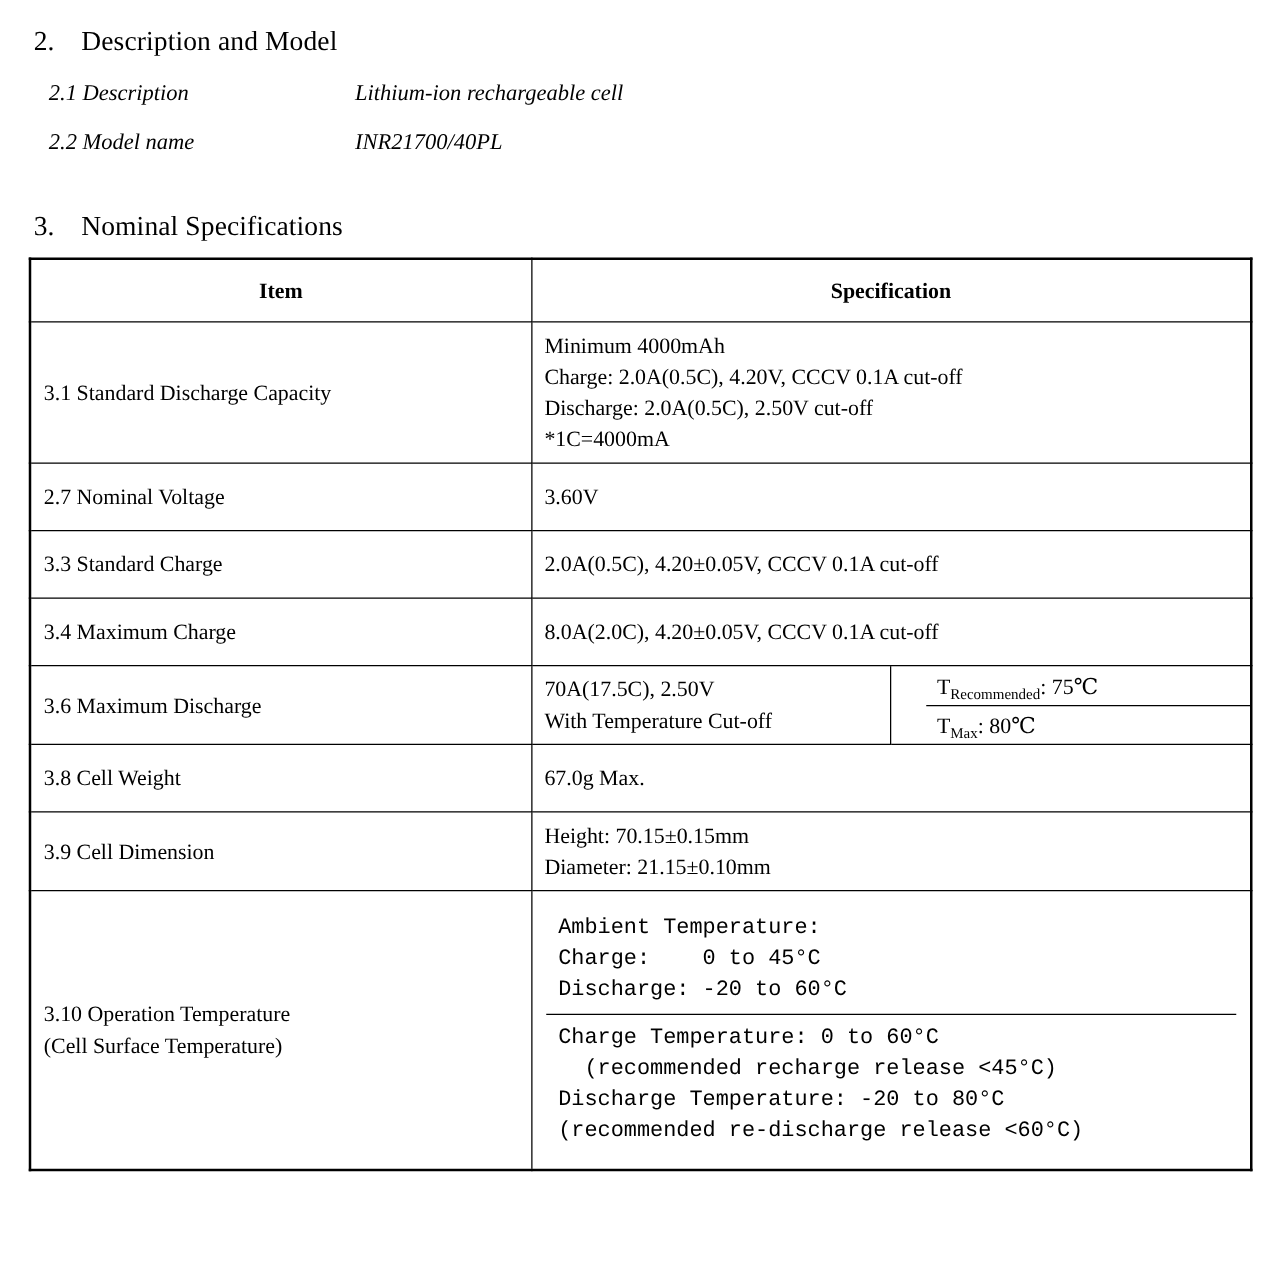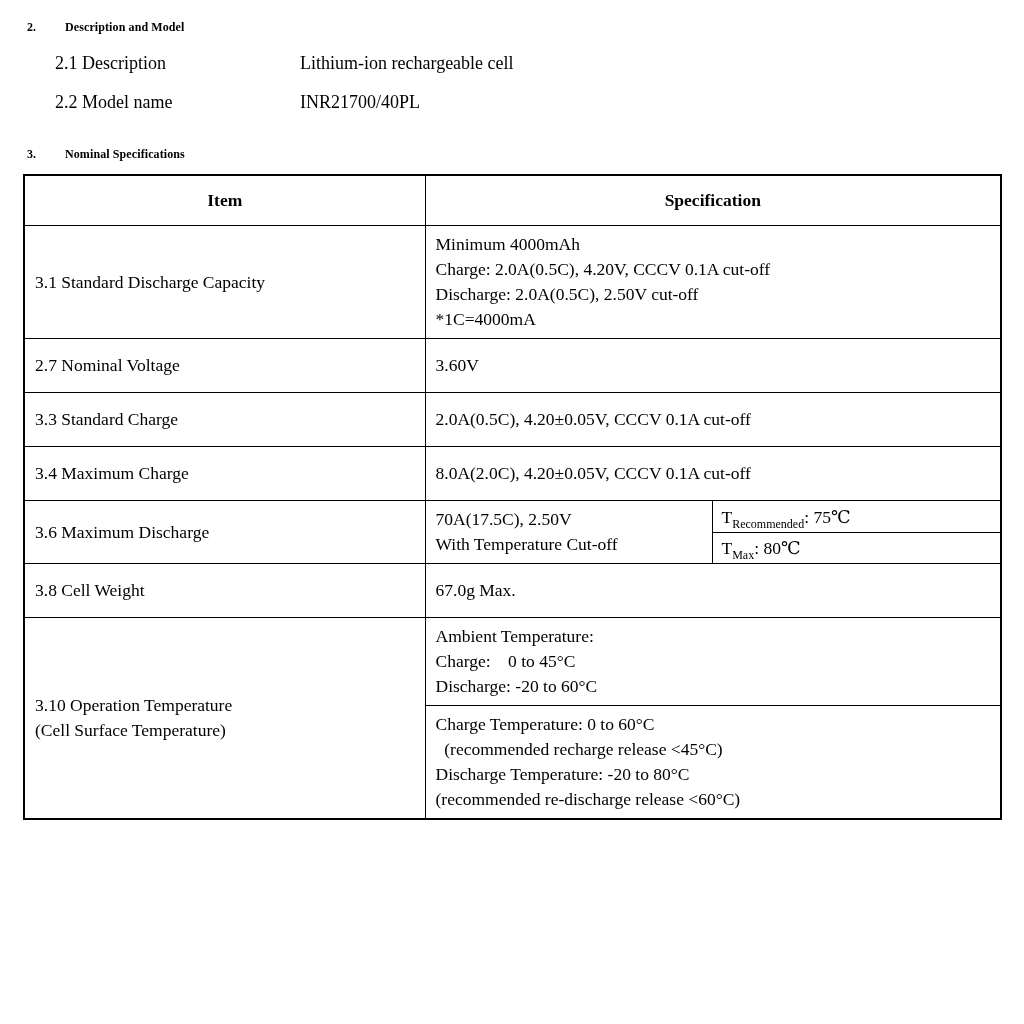--- a/index.html
+++ b/index.html
@@ -9,28 +9,28 @@
     color: #000000;
     -webkit-font-smoothing: antialiased;
   }
   .page {
     width: 1024px;
     min-height: 1024px;
     padding: 16px 23px 8px 23px;
     background: #ffffff;
   }
   .heading {
-    font-weight: bold;
-    font-size: 12px;
+    font-weight: normal;
+    font-size: 22px;
     margin: 4px 0 16px 4px;
     letter-spacing: 0.1px;
   }
   .heading .h-num { display: inline-block; width: 38px; }
-  .heading-3 { margin-top: 32px; margin-bottom: 12px; }
-  .kv-list { margin-left: 32px; }
+  .heading-3 { margin-top: 42px; margin-bottom: 12px; }
+  .kv-list { margin-left: 16px; font-style: italic; }
   .kv { display: flex; margin-bottom: 14px; font-size: 18px; line-height: 25px; }
   .kv-label { width: 245px; flex: 0 0 auto; }
   .kv-value { flex: 1 1 auto; white-space: pre-wrap; }
 
   table.spec-table {
     border-collapse: collapse;
     width: 977px;
     margin-top: 6px;
     table-layout: fixed;
   }
@@ -44,25 +44,25 @@
   .col-item { width: 401px; }
   .col-spec-a { width: 287px; }
   .col-spec-b { width: 289px; }
 
   .pad-lg { padding: 14px 10px; }
   .pad-sm { padding: 6px 10px; margin-left: 36px; }
   .bold { font-weight: bold; text-align: center; }
   .line { white-space: pre-wrap; line-height: 25px; }
 
   td.t-cell { padding: 0; vertical-align: top; }
-  .t-sub { padding: 2px 9px; line-height: 26px; }
+  .t-sub { padding: 2px 9px; line-height: 26px; margin-left: 28px; }
   .t-sub-first { border-bottom: 1px solid #000000; }
   sub { font-size: 12px; line-height: 1; }
 
-  td.stacked-cell { padding: 0; vertical-align: top; }
+  td.stacked-cell { padding: 11px; vertical-align: top; font-family: Liberation Mono, monospace; }
   .stacked-block { padding: 6px 10px; }
   .stacked-block-first { border-bottom: 1px solid #000000; }
 </style>
 </head>
 <body>
 
 <div class="page">
 
   <div class="heading">
     <span class="h-num">2.</span><span>Description and Model</span>
@@ -153,20 +153,29 @@
 
     <tr>
       <td class="pad-lg">
         <div class="line">3.8 Cell Weight</div>
       </td>
       <td colspan="2" class="pad-lg">
         <div class="line">67.0g Max.</div>
       </td>
     </tr>
 
+    <tr>
+      <td class="pad-sm">
+        <div class="line">3.9 Cell Dimension</div>
+      </td>
+      <td colspan="2" class="pad-sm">
+        <div class="line">Height: 70.15±0.15mm</div>
+        <div class="line">Diameter: 21.15±0.10mm</div>
+      </td>
+    </tr>
 
     <tr>
       <td class="pad-sm">
         <div class="line">3.10 Operation Temperature</div>
         <div class="line">(Cell Surface Temperature)</div>
       </td>
       <td colspan="2" class="stacked-cell">
         <div class="stacked-block stacked-block-first">
           <div class="line">Ambient Temperature:</div>
           <div class="line">Charge:    0 to 45°C</div>

